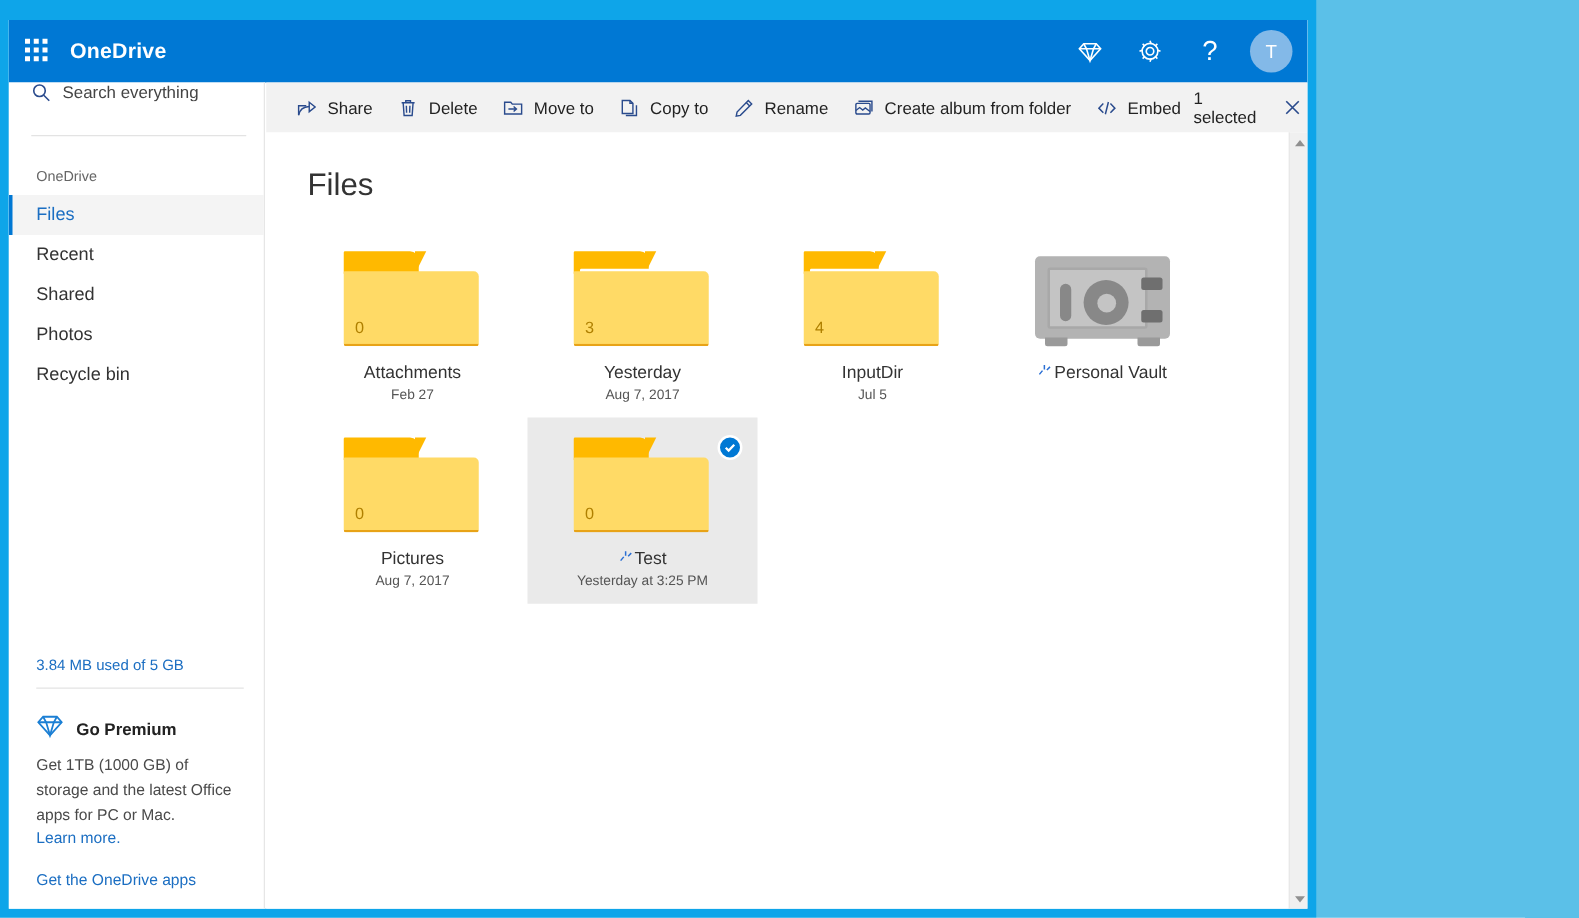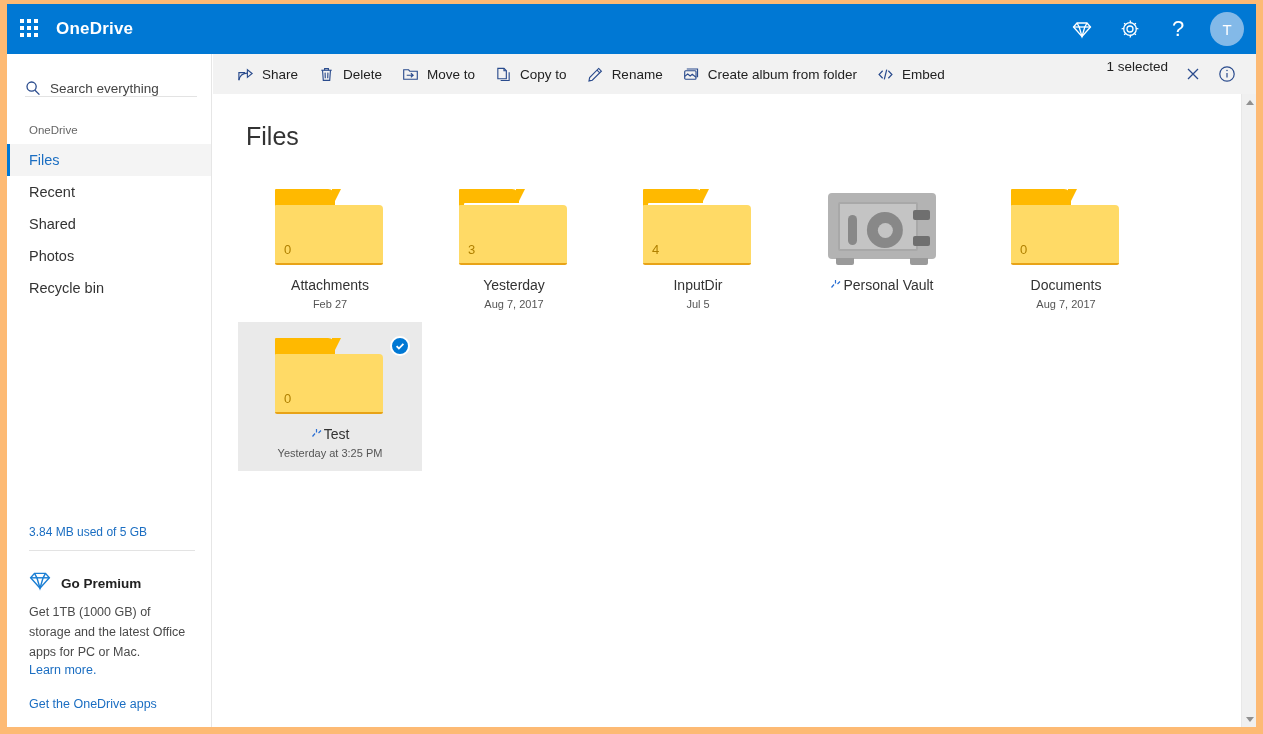--- a/index.html
+++ b/index.html
@@ -10,23 +10,23 @@
     height: 734px;
     overflow: hidden;
     font-family: "Liberation Sans", sans-serif;
     background: #5bc0e8;
   }
 
   
   #window {
     position: absolute;
     left: 0; top: 0;
-    width: 1263px; height: 734px;
-    background: #fdba74;
-    padding: 4px 7px 7px 7px;
+    width: 1053px; height: 734px;
+    background: #0ea5e9;
+    padding: 16px 7px 7px 7px;
   }
   #window-inner {
     position: relative;
     width: 100%; height: 100%;
     background: #ffffff;
     overflow: hidden;
   }
 
   
   #header {
@@ -84,21 +84,21 @@
   #sidebar {
     position: absolute;
     left: 0; top: 50px;
     width: 205px;
     bottom: 0;
     background: #ffffff;
     border-right: 1px solid #e6e6e6;
   }
   #search-row {
     display: flex;
-    align-items: flex-end;
+    align-items: flex-start;
     height: 42px;
     padding-left: 18px;
     cursor: text;
   }
   #search-row .mag { margin-right: 9px; display: block; }
   #search-input {
     border: 0; outline: 0;
     font-family: "Liberation Sans", sans-serif;
     font-size: 13.5px;
     color: #333333;
@@ -628,21 +628,21 @@
 
       <div class="tile">
         <div class="thumb">
           <div class="folder">
             <div class="tab"></div>
             <div class="body"></div>
             <div class="count">0</div>
           </div>
         </div>
         <div class="tile-name">
-          <span>Documents</span>
+          <span>Pictures</span>
         </div>
         <div class="tile-date">Aug 7, 2017</div>
       </div>
 
       <div class="tile selected">
         <div class="check">
           <svg width="12" height="12" viewBox="0 0 12 12" fill="none" stroke="#ffffff" stroke-width="1.8">
             <path d="M2.6 6.2 L4.9 8.5 L9.4 3.8"></path>
           </svg>
         </div>

